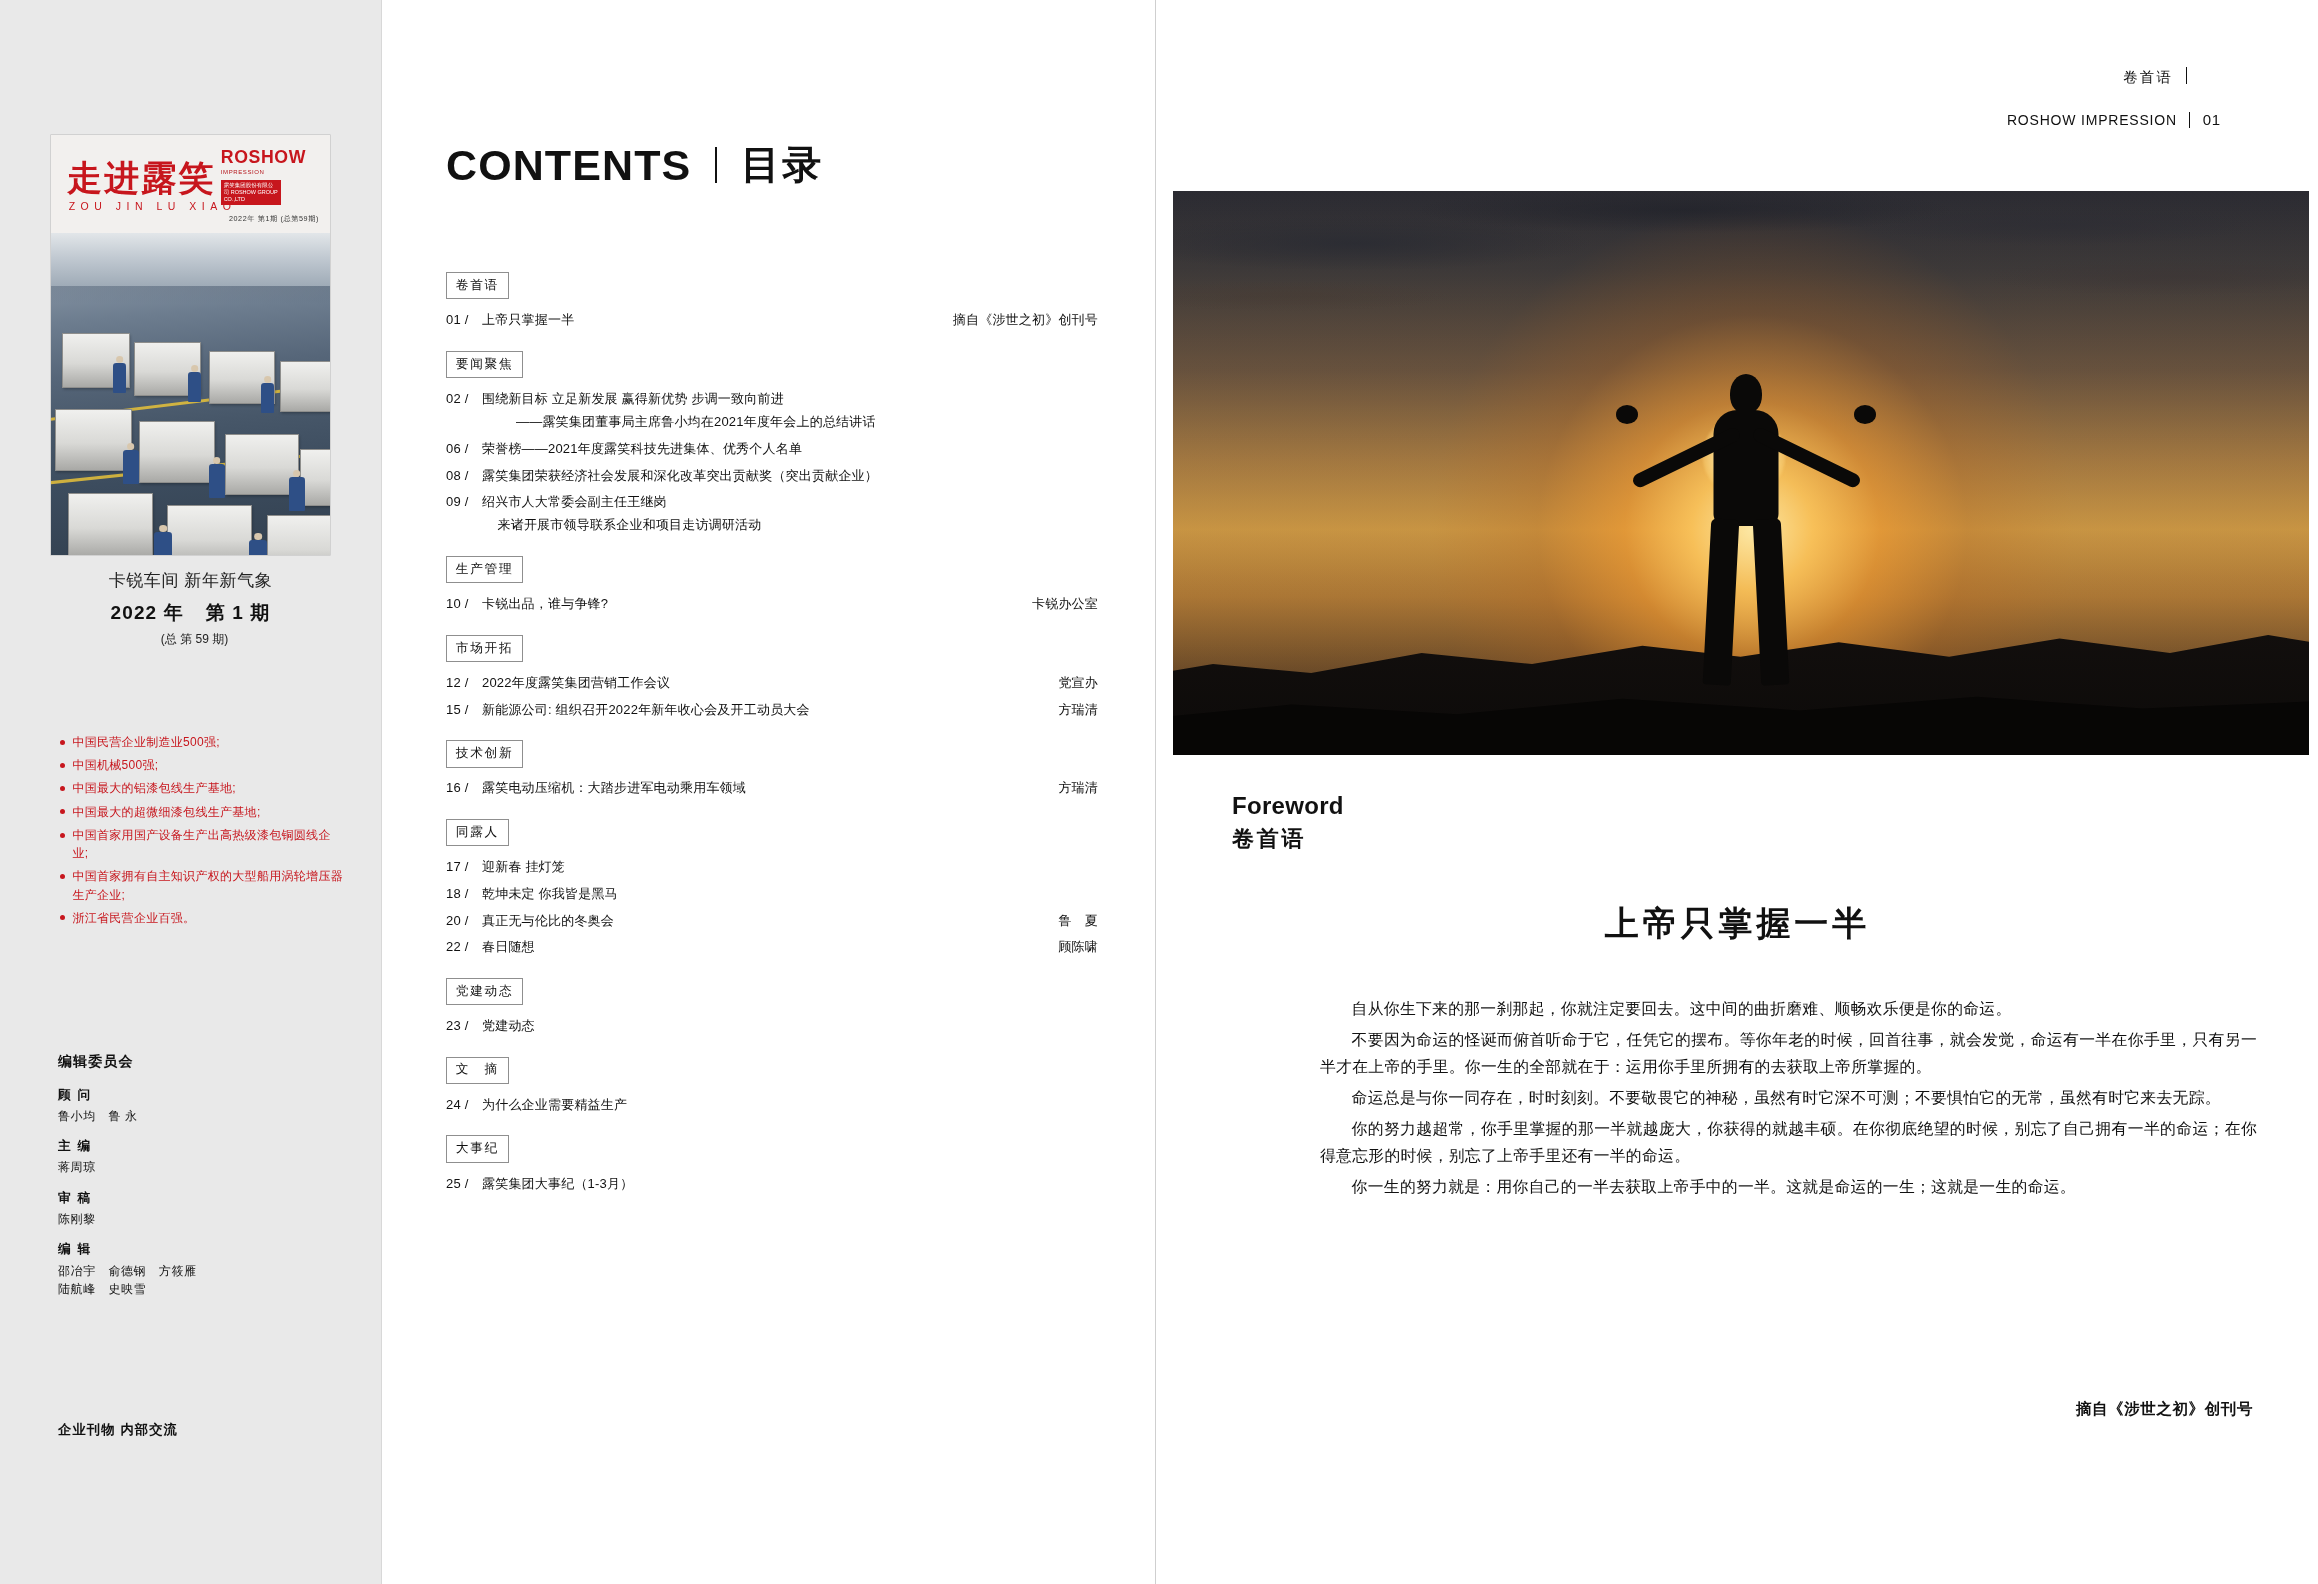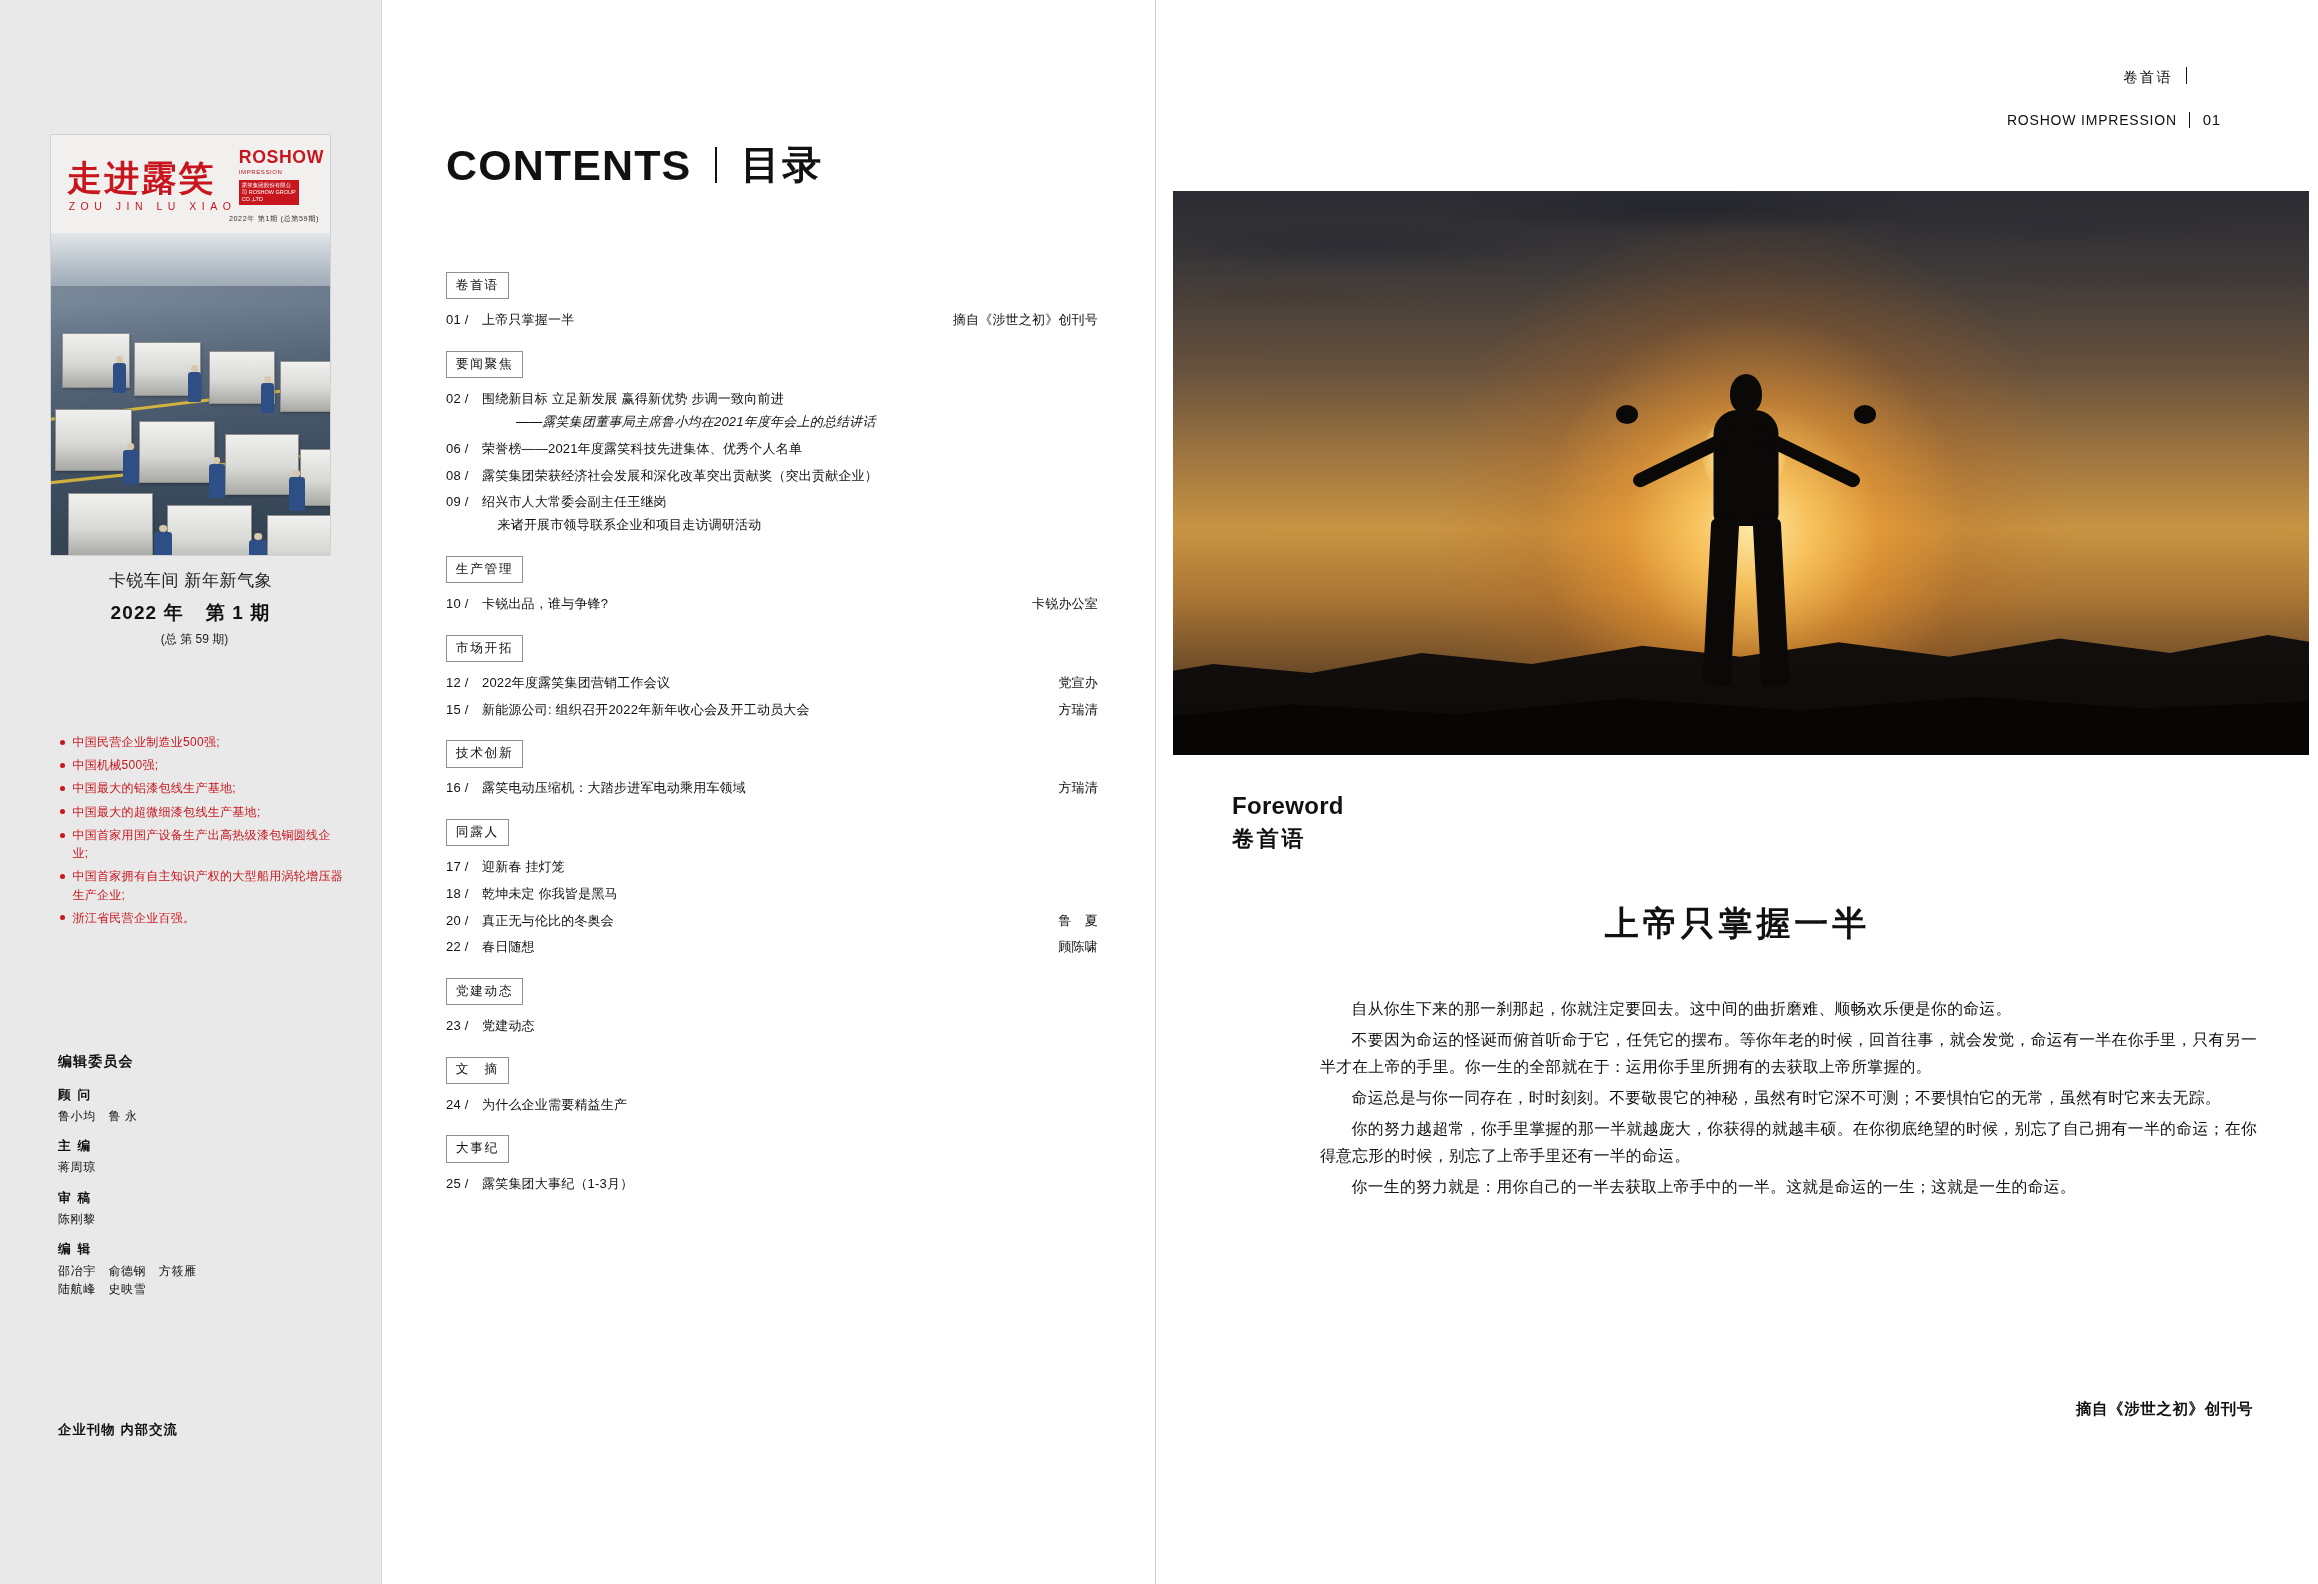--- a/index.html
+++ b/index.html
@@ -74,21 +74,21 @@
     position: absolute;
     left: 17.7px;
     top: 65px;
     font-size: 10.5px;
     letter-spacing: 5.5px;
     color: #c7161d;
     white-space: nowrap;
   }
   .cover-logo {
     position: absolute;
-    right: 6px;
+    right: 24px;
     top: 14.4px;
     text-align: left;
   }
   .cover-logo-main {
     font-size: 17.7px;
     font-weight: 700;
     color: #c7161d;
     letter-spacing: 0.6px;
     line-height: 1;
   }
@@ -329,21 +329,20 @@
   .toc-row .author {
     flex: none;
     text-align: right;
     white-space: nowrap;
     min-width: 83px;
   }
   .toc-row .title .sub {
     display: block;
     margin-top: 2.2px;
     padding-left: 34px;
-    font-style: italic;
   }
   .toc-row .title .sub2 {
     display: block;
     margin-top: 2.2px;
     padding-left: 15.5px;
   }
   .sec-gap { height: 14.4px; }
 
   
   .right-page {

